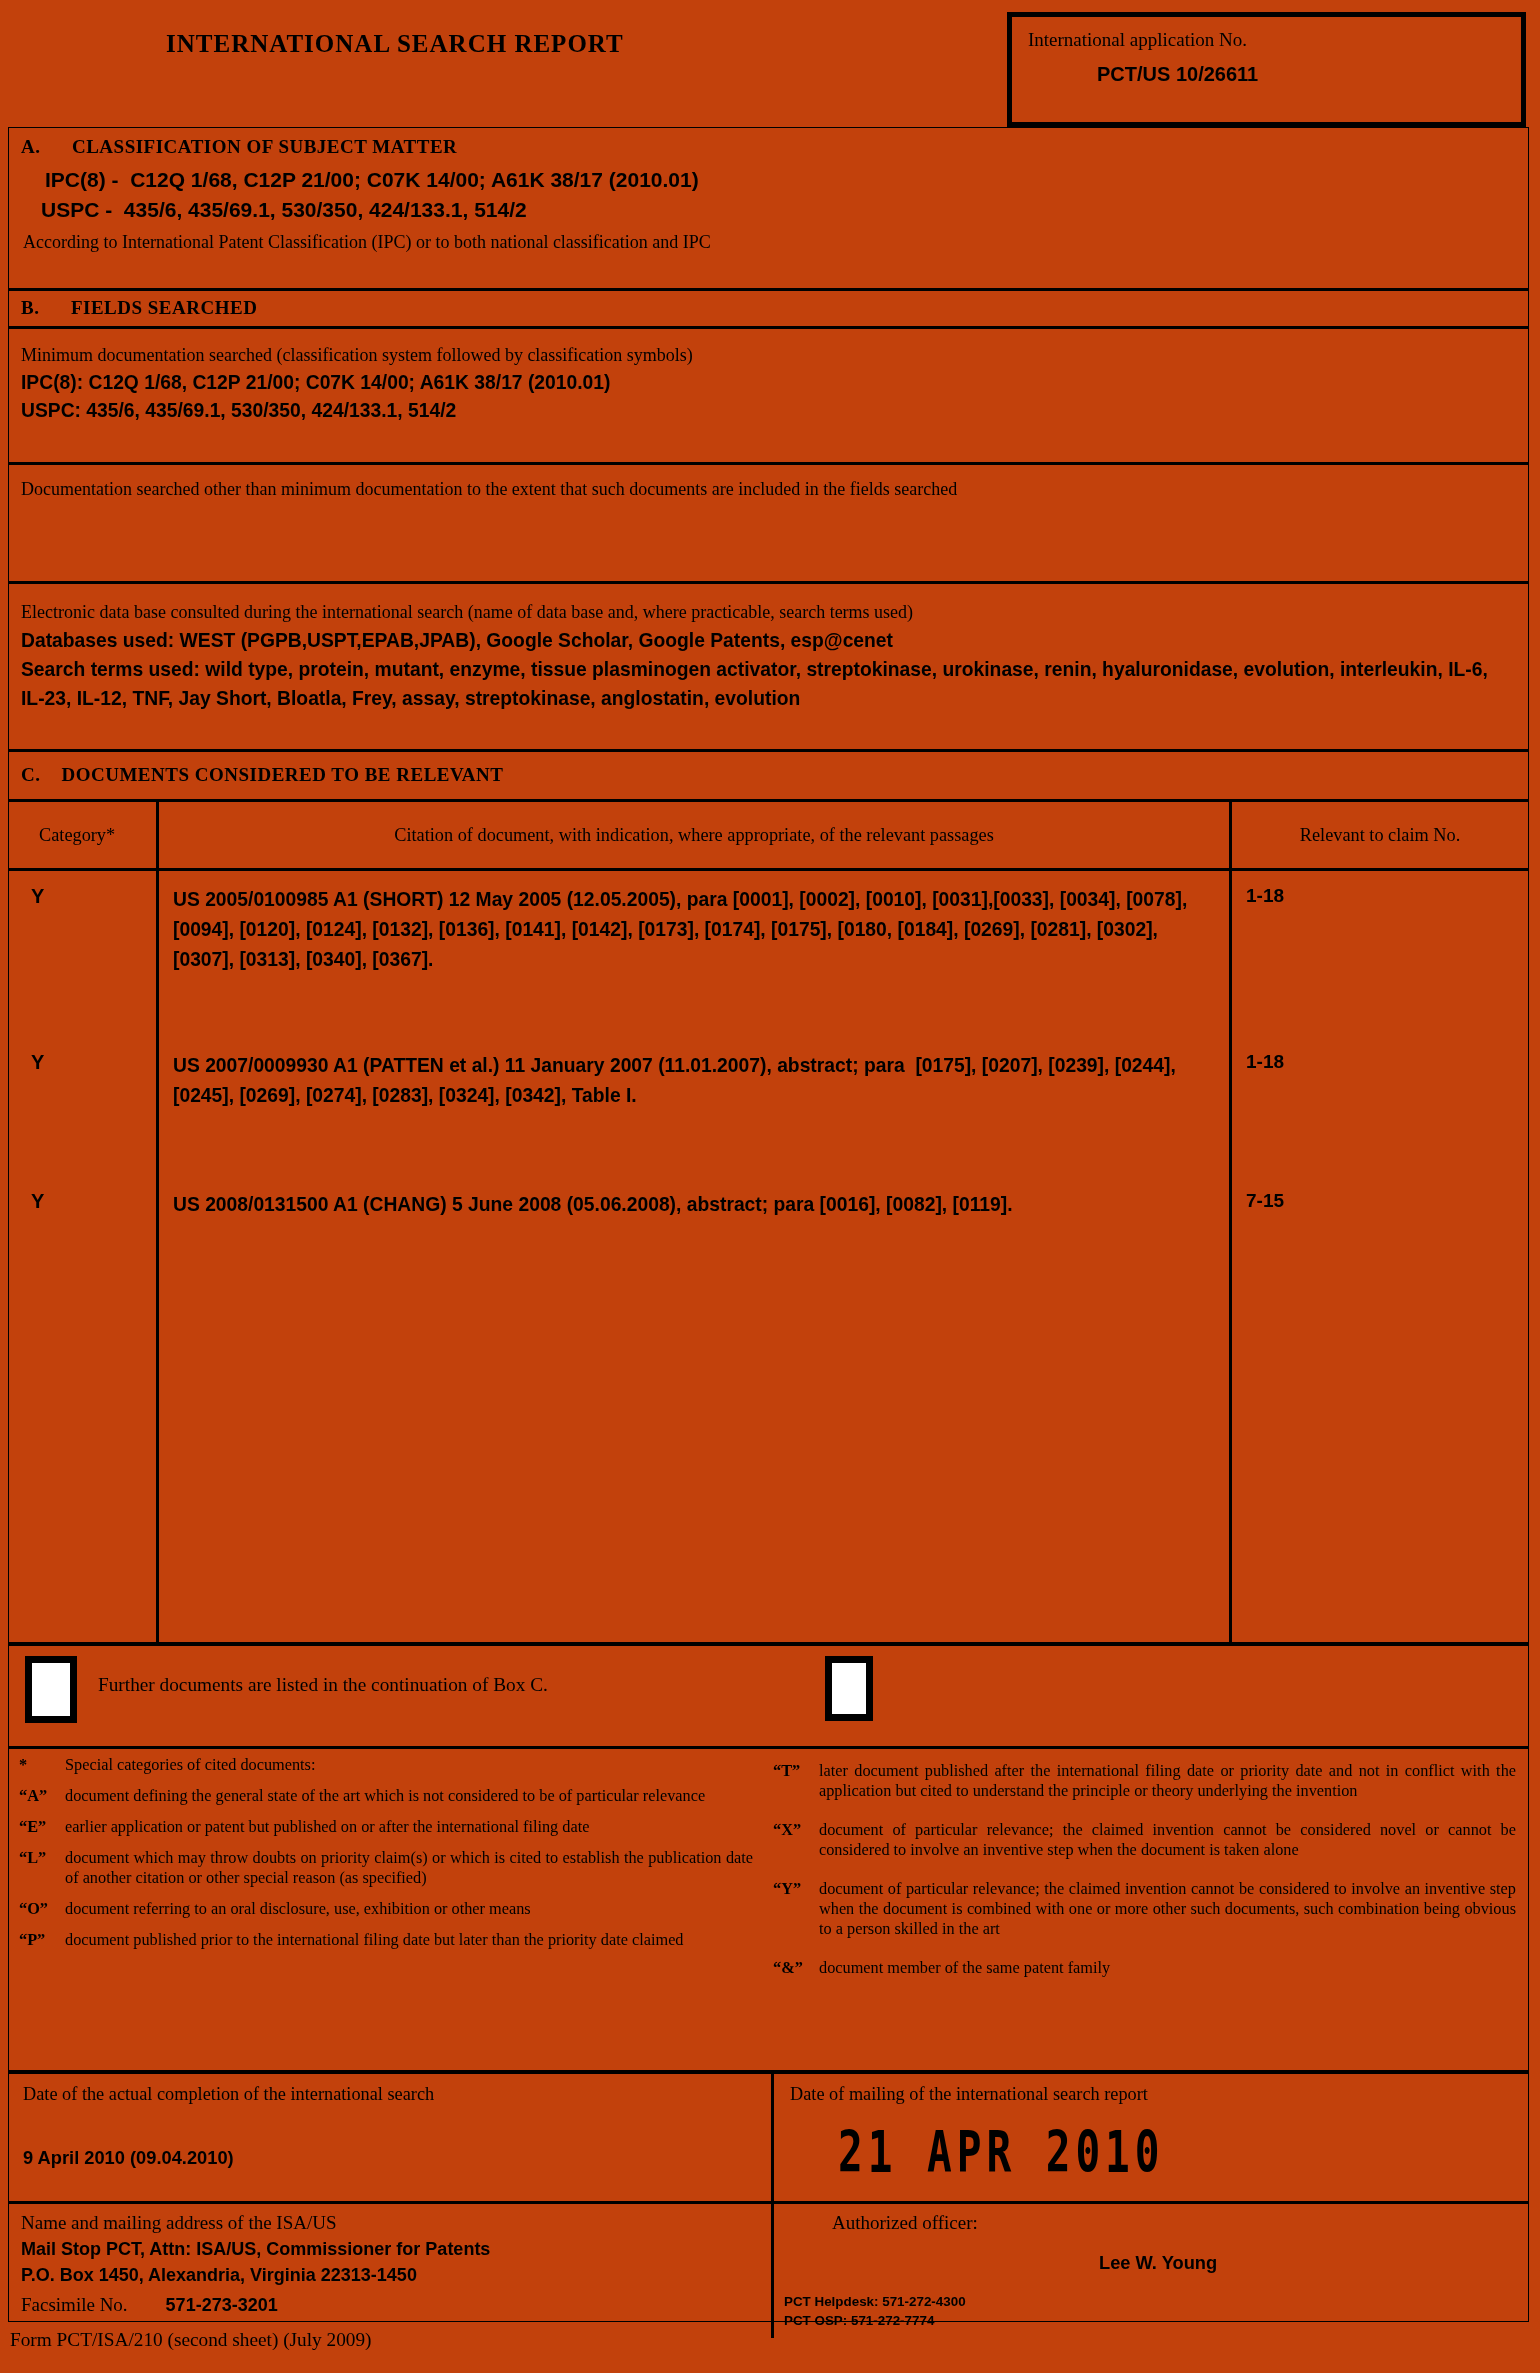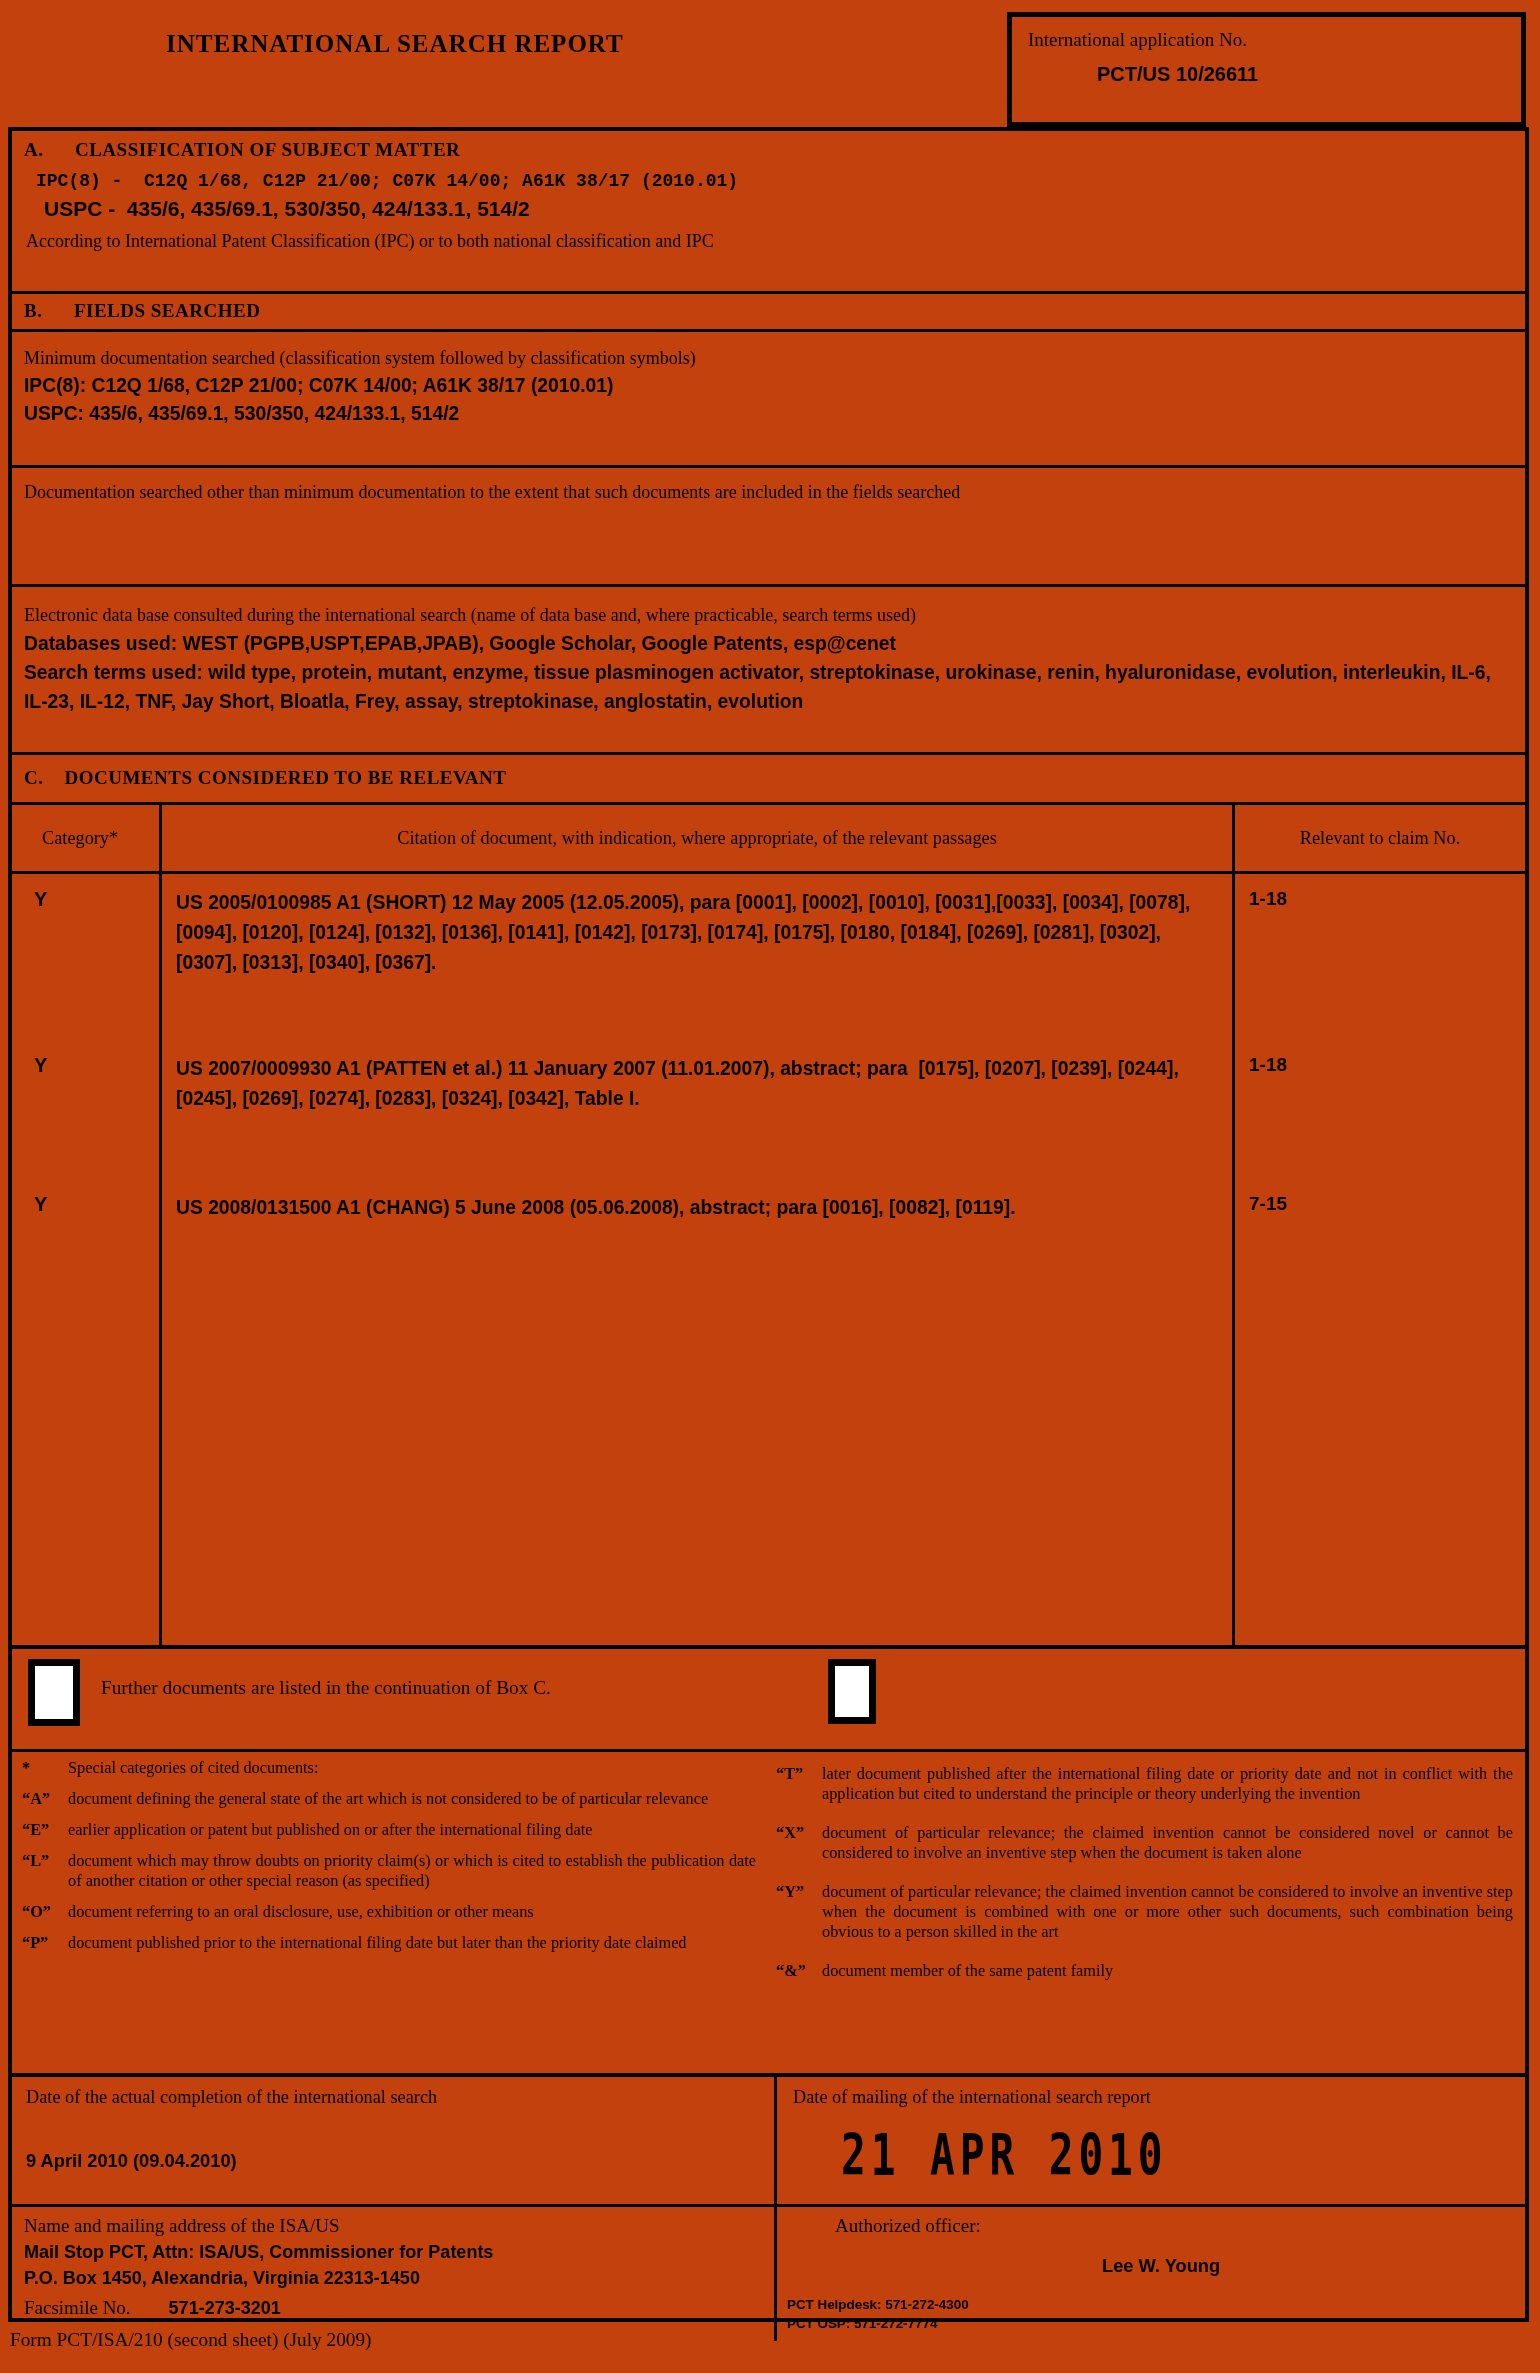--- a/index.html
+++ b/index.html
@@ -19,31 +19,31 @@
   }
   .appno-box{
     position:absolute;left:1007px;top:12px;width:519px;height:115px;
     border:5px solid #000;box-sizing:border-box;
   }
   .appno-label{margin:12px 0 0 16px;font-size:19px;}
   .appno-value{margin:12px 0 0 85px;font-family:"Liberation Sans",sans-serif;font-weight:bold;font-size:20px;}
   
   .main{
     position:absolute;left:8px;top:127px;width:1521px;height:2195px;
-    border:4px solid #000000;box-sizing:border-box;
+    border:1px solid #000000;box-sizing:border-box;
   }
   .sec{box-sizing:border-box;overflow:hidden;}
   .bt3{border-top:3px solid #000;}
   .bt4{border-top:4px solid #000;}
   .sec-head{font-size:19px;font-weight:bold;letter-spacing:0.5px;}
   .serif-line{font-size:18px;}
   .sans-line{font-family:"Liberation Sans",sans-serif;font-weight:bold;font-size:19.3px;}
   
   .sec-a{height:160px;padding:8px 12px 0 12px;}
-  .sec-a .ipc{margin:10px 0 0 12px;font-size:18px;font-family:Liberation Mono, monospace;}
+  .sec-a .ipc{margin:10px 0 0 24px;font-size:21px;}
   .sec-a .uspc{margin:6px 0 0 20px;font-size:21px;}
   .sec-a .note{margin:10px 0 0 2px;}
   
   .sec-bh{height:38px;padding:6px 12px 0 12px;}
   .sec-min{height:136px;padding:16px 12px 0 12px;}
   .sec-min .sans-line{margin-top:6px;}
   .sec-other{height:119px;padding:14px 12px 0 12px;}
   .sec-edb{height:168px;padding:14px 12px 0 12px;line-height:28px;}
   .sec-edb .sans-line{line-height:29px;}
   

